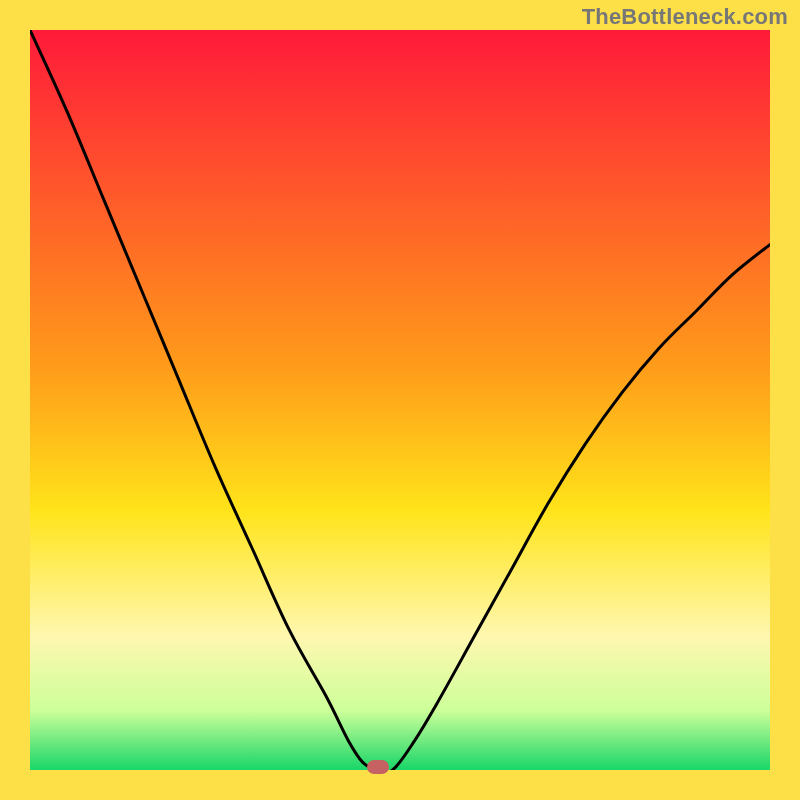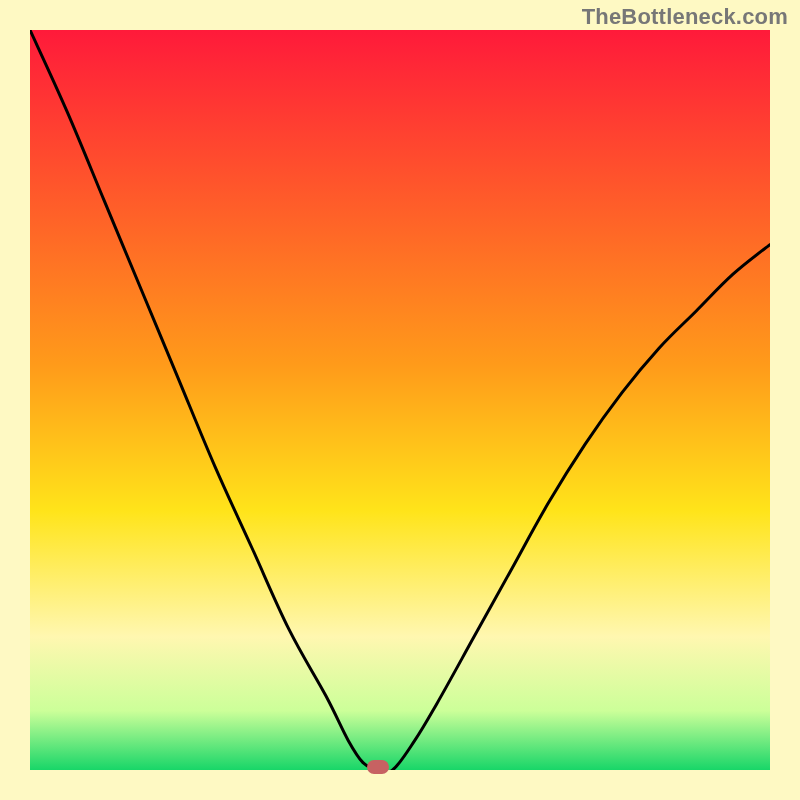--- a/index.html
+++ b/index.html
@@ -8,21 +8,21 @@
     width: 800px;
     height: 800px;
     background: #000;
     font-family: Arial, Helvetica, sans-serif;
     overflow: hidden;
   }
   .frame {
     position: relative;
     width: 800px;
     height: 800px;
-    background: #fef9c3;
+    background: #fde047;
   }
   .watermark {
     position: absolute;
     top: 4px;
     right: 12px;
     font-size: 22px;
     font-weight: 600;
     color: #777;
     letter-spacing: 0.2px;
     z-index: 10;

